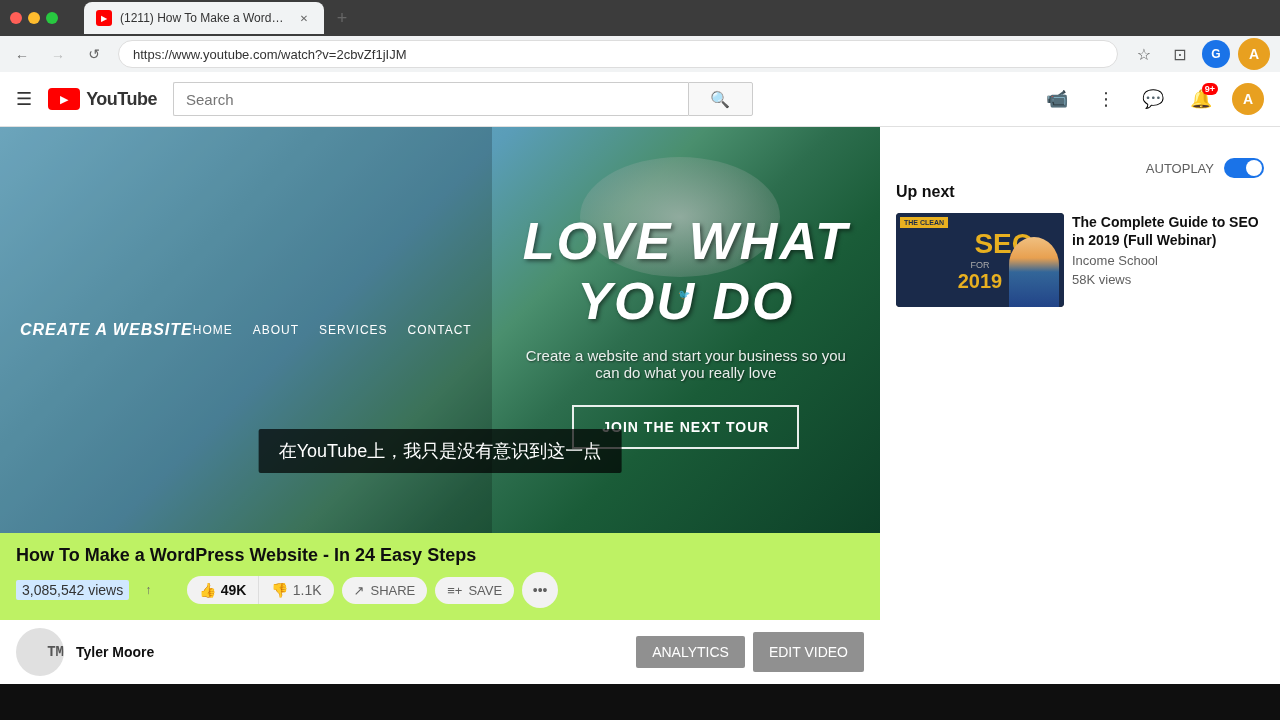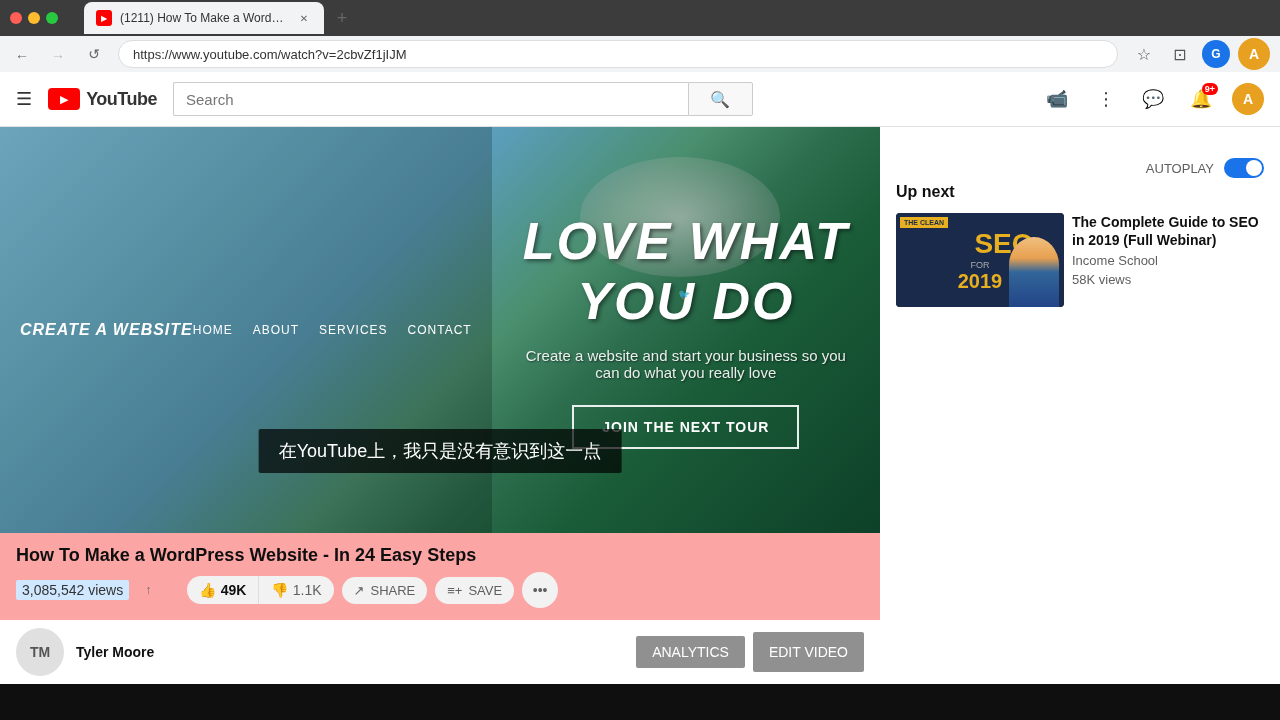--- a/index.html
+++ b/index.html
@@ -382,21 +382,21 @@
       color: white;
       padding: 10px 20px;
       font-size: 18px;
       white-space: nowrap;
       z-index: 20;
       border-radius: 2px;
     }
 
     
     .video-info-bar {
-      background: #fca5a5;
+      background: #bef264;
       padding: 12px 16px;
       display: flex;
       align-items: flex-start;
       gap: 20px;
     }
 
     .video-info-left {
       flex: 1;
     }
 
@@ -623,21 +623,21 @@
       padding: 8px 16px;
       background: white;
     }
 
     .channel-avatar {
       width: 48px; height: 48px;
       border-radius: 50%;
       background: #e0e0e0;
       flex-shrink: 0;
       overflow: hidden;
-      display: flex; align-items: center; justify-content: center;
+      display: flex; align-items: center; justify-content: flex-end; font-family: Liberation Mono, monospace;
     }
 
     .analytics-btn {
       background: #909090;
       color: white;
       border: none;
       padding: 8px 16px;
       font-size: 14px;
       font-weight: 500;
       cursor: pointer;

